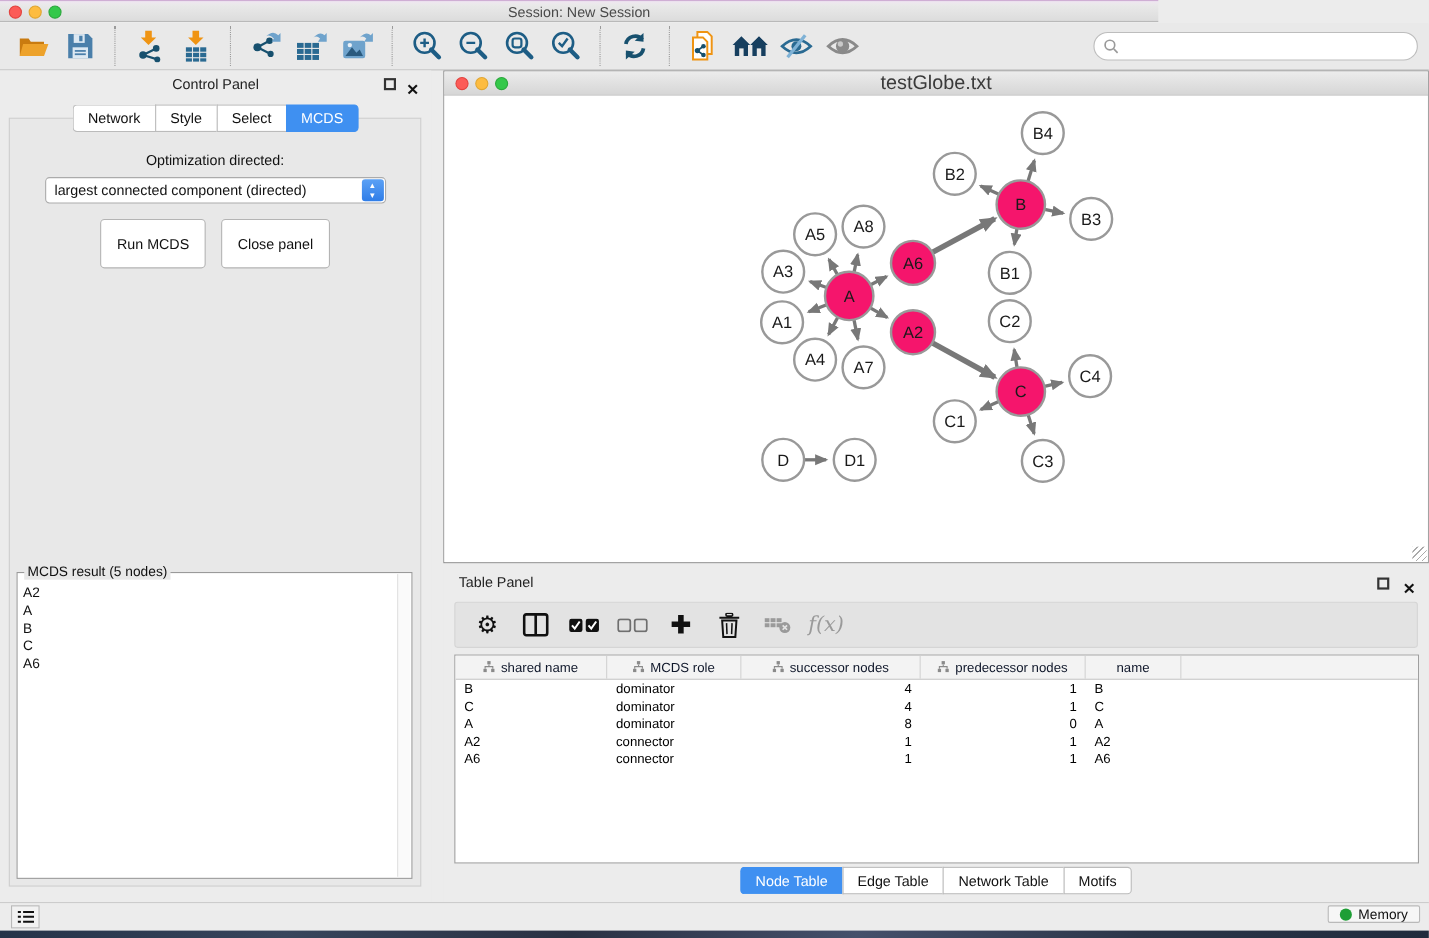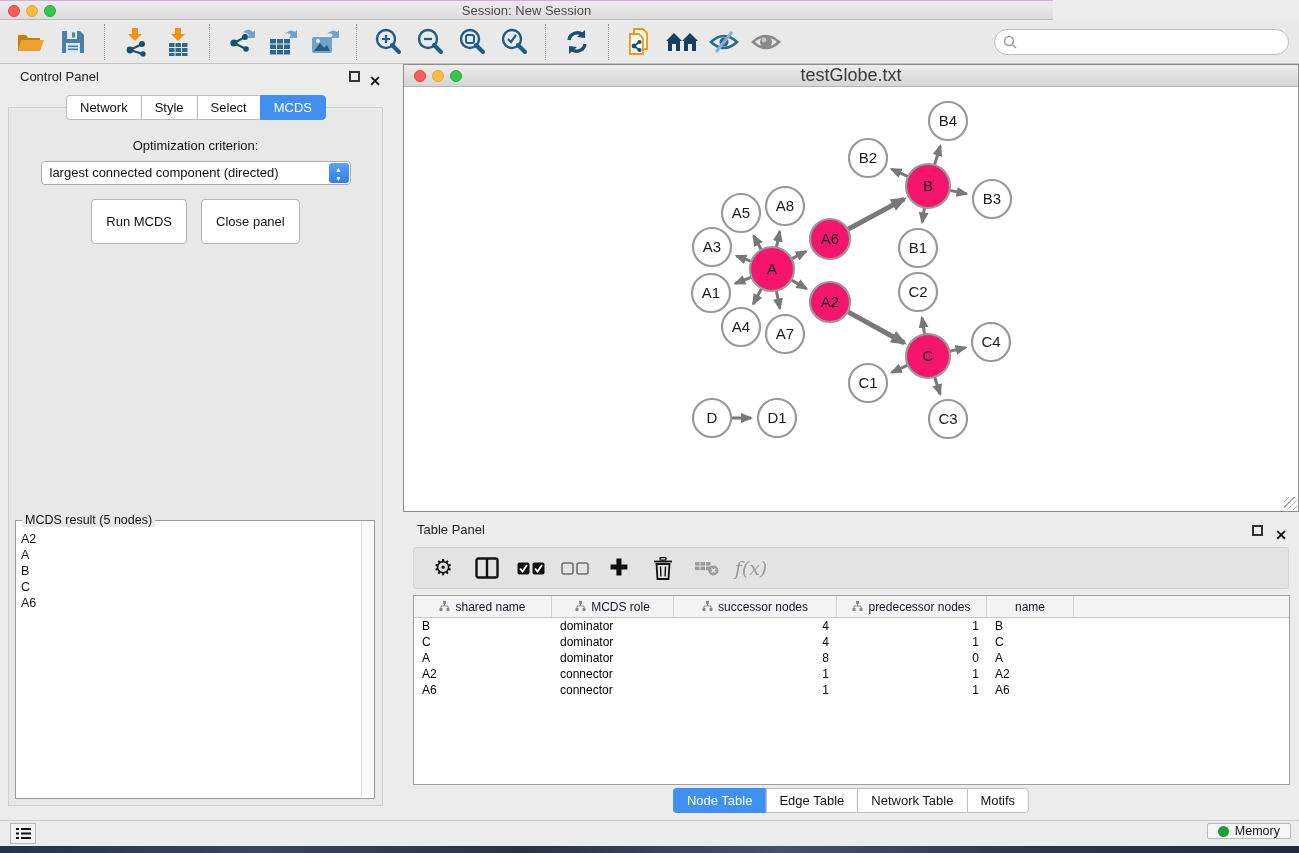--- a/index.html
+++ b/index.html
@@ -20,21 +20,21 @@
   #toolbar { left:0; top:21px; width:1299px; height:43px; background:#e9e9e9; border-bottom:1px solid #c4c4c4; display:flex; align-items:center; }
   .tb-group { display:flex; align-items:center; height:36px; padding:0 10px; }
   .tb-sep { border-left:1px dotted #9a9a9a; height:36px; }
   .tb-btn { width:42px; height:34px; display:flex; align-items:center; justify-content:center; cursor:pointer; }
   .tb-btn svg { display:block; }
   #search-wrap { position:absolute; right:10px; top:8px; width:295px; height:26px; background:#fff; border:1px solid #bdbdbd; border-radius:13px; display:flex; align-items:center; padding-left:8px; }
   #search-input { border:none; outline:none; font-size:13px; flex:1; background:transparent; margin-left:5px; height:20px; }
 
   
   #control-panel { left:0; top:64px; width:392px; height:756px; background:#ececec; }
-  #cp-header { height:26px; line-height:26px; font-size:13px; color:#222; padding-left:20px; position:relative; }
+  #cp-header { height:26px; line-height:26px; font-size:13px; color:#222; padding-left:0; position:relative;text-align:center; }
   .panel-float { position:absolute; top:7px; width:11px; height:11px; border:2px solid #333; cursor:pointer; }
   .panel-close { position:absolute; top:4px; font-size:14px; font-weight:bold; color:#111; cursor:pointer; }
   #cp-tabs { position:absolute; left:50%; transform:translateX(-50%); top:31px; display:flex; z-index:3; }
   .cp-tab { font-size:13px; padding:4px 13px; background:#fff; border:1px solid #bbb; border-right:none; color:#111; cursor:pointer; }
   .cp-tab:first-child { border-radius:4px 0 0 4px; }
   .cp-tab:last-child { border-right:1px solid #bbb; border-radius:0 4px 4px 0; }
   .cp-tab.active { background:#3f90f1; border-color:#3f90f1; color:#fff; }
   #cp-body { position:absolute; left:8px; right:9px; top:43px; bottom:14px; background:#e8e8e8; border:1px solid #cfcfcf; }
   #opt-label { text-align:center; margin-top:30px; font-size:13px; color:#111; }
   #criterion-select { margin:8px auto 0 auto; width:310px; height:24px; background:#fff; border:1px solid #ababab; border-radius:4px; position:relative; font-size:13px; line-height:22px; padding-left:8px; color:#111; cursor:pointer; }
@@ -270,21 +270,21 @@
     <span class="panel-float" style="right:32px;"></span>
     <span class="panel-close" style="right:11px;">✕</span>
   </div>
   <div id="cp-tabs">
       <div class="cp-tab">Network</div>
       <div class="cp-tab">Style</div>
       <div class="cp-tab">Select</div>
       <div class="cp-tab active">MCDS</div>
     </div>
   <div id="cp-body">
-    <div id="opt-label">Optimization criterion:</div>
+    <div id="opt-label">Optimization directed:</div>
     <div id="criterion-select">
       <span>largest connected component (directed)</span>
       <span id="criterion-stepper">▲<br>▼</span>
     </div>
     <div id="cp-buttons">
       <button class="cp-btn">Run MCDS</button>
       <button class="cp-btn">Close panel</button>
     </div>
     <div id="mcds-result">
       <div id="mcds-legend">MCDS result (5 nodes)</div>

